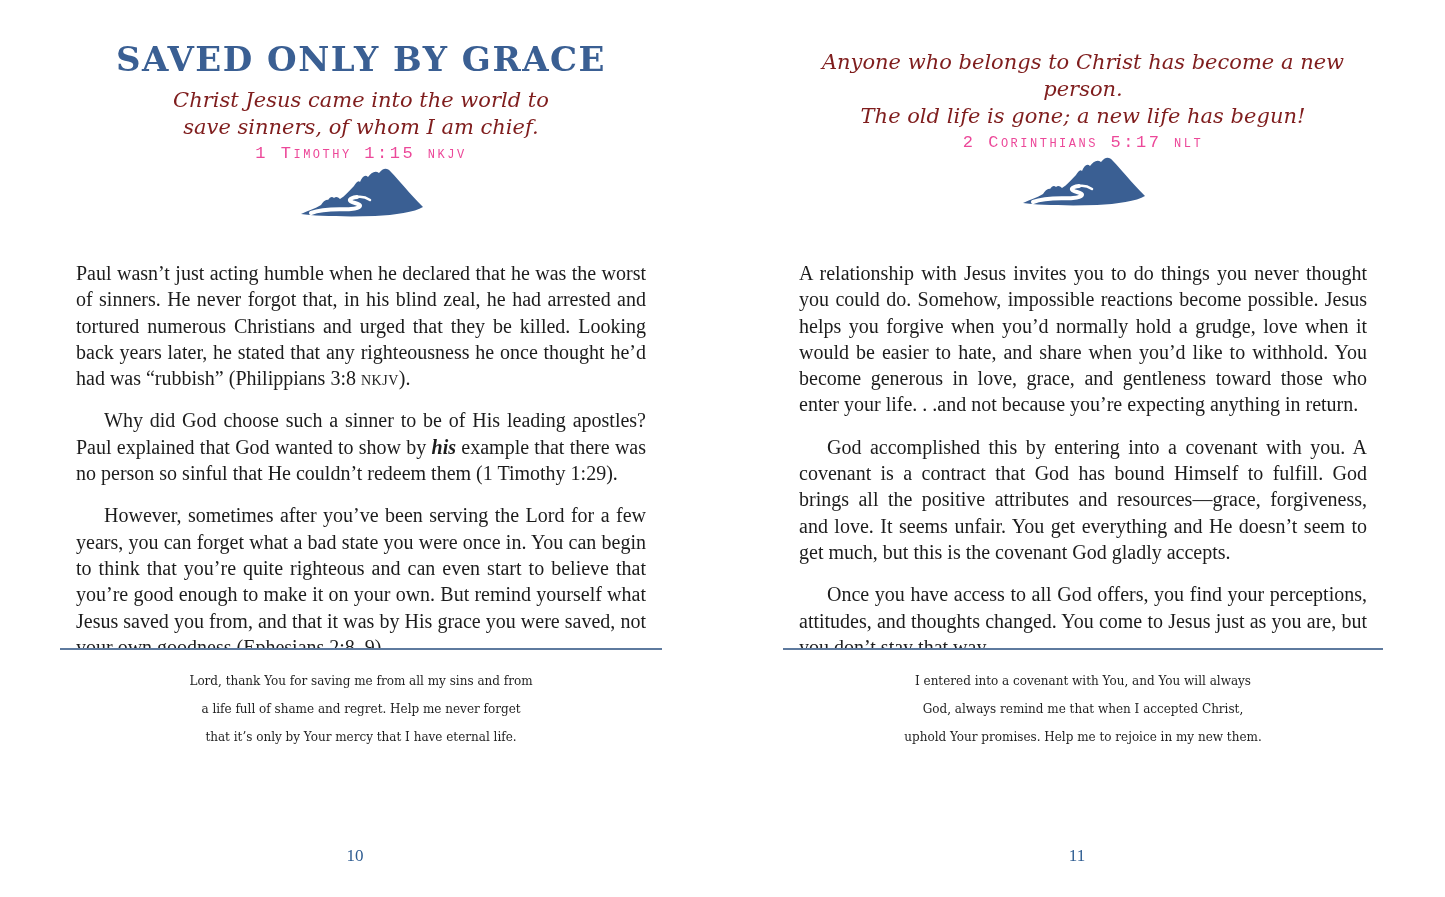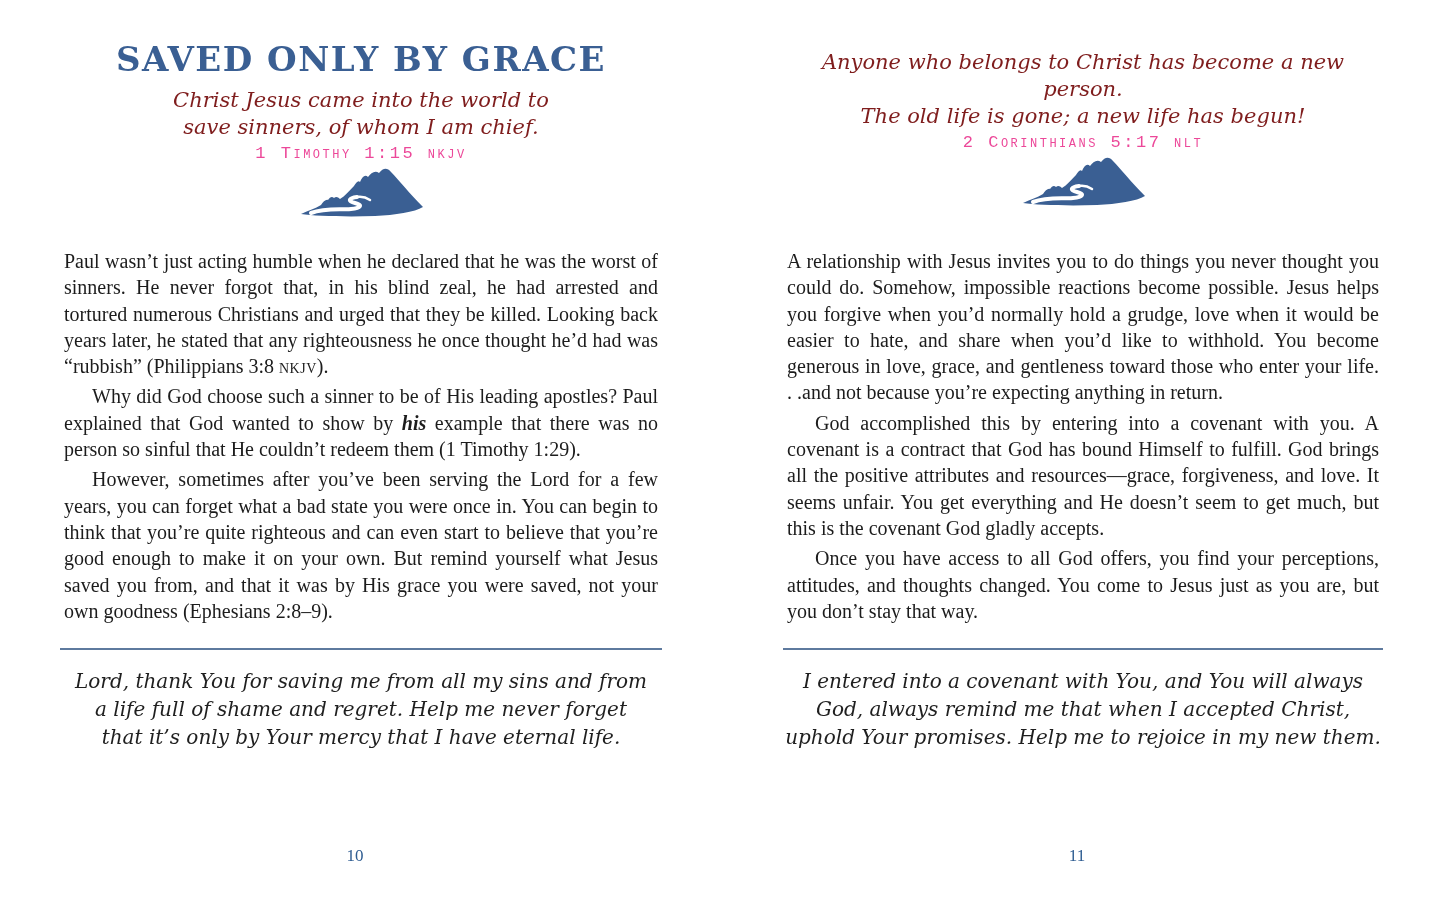--- a/index.html
+++ b/index.html
@@ -46,36 +46,35 @@
   .icon-wrap svg { display: inline-block; }
 
   .body-text {
     margin-top: 8px;
     height: 404px;
     font-size: 20px;
     line-height: 26.3px;
     text-align: justify;
     overflow: hidden;
   }
-  .para { margin: 4px; }
+  .para { margin: 16px; }
   .para.indent { text-indent: 28px; }
   .it { font-style: italic; font-weight: bold; }
   .sc { font-variant: small-caps; letter-spacing: 0.5px; }
 
   .divider {
     border: none;
     border-top: 2px solid #5e7a9e;
     margin: 0 0 0 0;
   }
   .prayer {
     margin-top: 17px;
     text-align: center;
     font-family: "DejaVu Serif", serif;
-    font-style: italic;
-    font-size: 20px;
+    font-size: 12px;
     line-height: 28px;
     color: #1f1f1f;
   }
   .page-number {
     position: absolute;
     bottom: 31px;
     left: 0; right: 12px;
     text-align: center;
     font-size: 17px;
     color: #2f5d92;

